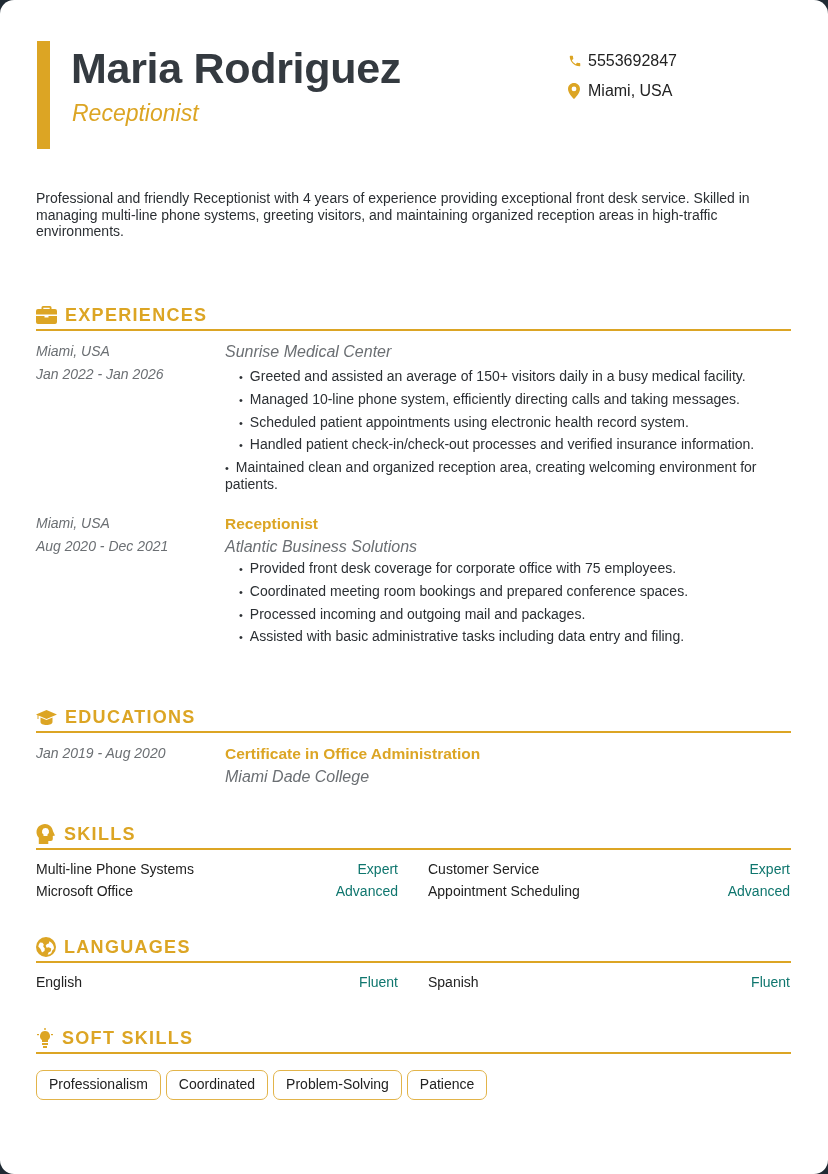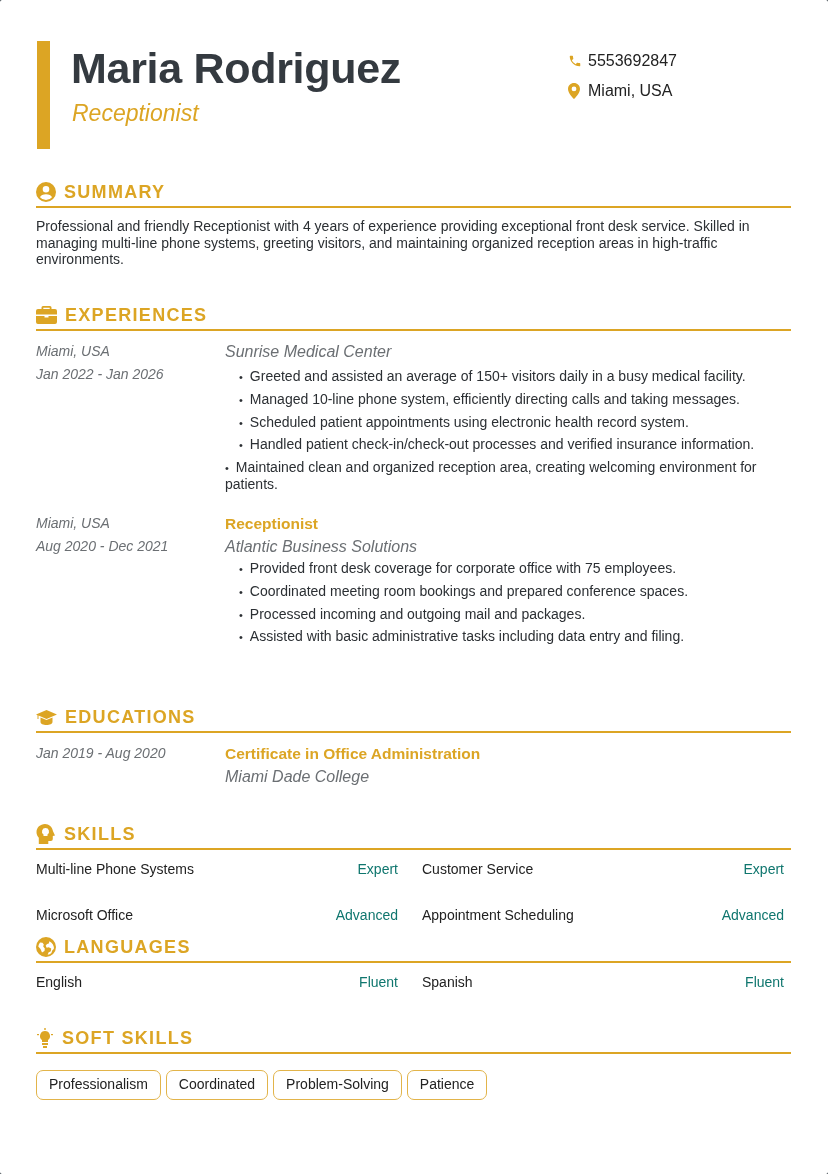--- a/index.html
+++ b/index.html
@@ -1,20 +1,20 @@
 <!DOCTYPE html>
 <html><head>
   <meta charset="utf-8">
   <style>
     * { box-sizing: border-box; margin: 0; padding: 0; }
     html, body { width: 828px; height: 1174px; background: #1f2a33; overflow: hidden; }
     body { font-family: "Liberation Sans", sans-serif; color: #2b2f33; }
     .page {
       position: absolute; left: 0; top: 0; width: 828px; height: 1174px;
-      background: #ffffff; border-radius: 2px; overflow: hidden;
+      background: #ffffff; border-radius: 14px; overflow: hidden;
     }
 
     
     .header-bar { position: absolute; left: 37px; top: 41px; width: 13px; height: 108px; background: #dca524; }
     .name { position: absolute; left: 71px; top: 44px; font-size: 43px; font-weight: 700; color: #343a40; letter-spacing: -0.3px; }
     .title { position: absolute; left: 72px; top: 100px; font-size: 23px; font-style: italic; color: #dca524; }
     .contact { position: absolute; left: 568px; top: 46px; }
     .contact-row { display: flex; align-items: center; height: 30px; font-size: 16px; color: #222; }
     .contact-row .ic { width: 20px; display: inline-flex; align-items: center; justify-content: flex-start; margin-right: 0px; }
     .contact-row svg { fill: #dca524; }
@@ -28,21 +28,21 @@
 
     .entry { display: flex; margin-top: 9px; }
     .entry-left { width: 189px; font-size: 14px; font-style: italic; color: #6b6f73; line-height: 23px; }
     .entry-right { flex: 1; }
     .entry-role { font-size: 15.5px; font-weight: 700; color: #dca524; line-height: 23px; }
     .entry-org { font-size: 16px; font-style: italic; color: #6b6f73; line-height: 23px; }
     .bullets { margin-top: 5px; list-style: none; }
     .bullets li { font-size: 14px; line-height: 16px; margin-bottom: 5.8px; padding-left: 14px; color: #2b2f33; text-indent: -0px; }
     .bullets li::before { content: "•"; margin-right: 7px; font-size: 11px; }
 
-    .grid2 { display: grid; grid-template-columns: 362px 362px; column-gap: 30px; margin-top: 8px; gap: 24px; }
+    .grid2 { display: grid; grid-template-columns: 362px 362px; column-gap: 30px; margin-top: 8px; }
     .kv { display: flex; justify-content: space-between; font-size: 14px; line-height: 22px; }
     .kv .k { color: #222; }
     .kv .v { color: #0f766e; }
 
     .chips { display: flex; gap: 5px; margin-top: 16px; }
     .chip { border: 1.5px solid #e2b44a; border-radius: 7px; padding: 5px 12px; font-size: 14px; color: #222; height: 30px; line-height: 17px; }
   </style>
 </head>
 <body>
 
@@ -65,26 +65,20 @@
       <span class="ic">
         <svg width="12" height="16" viewBox="0 0 12 16">
             <path d="M6 0C2.7 0 0 2.6 0 5.9 0 10.3 6 16 6 16s6-5.7 6-10.1C12 2.6 9.3 0 6 0zm0 8.3a2.4 2.4 0 1 1 0-4.8 2.4 2.4 0 0 1 0 4.8z"></path>
           </svg>
       </span>
       <span>Miami, USA</span>
     </div>
   </div>
 
   <div class="section" style="top:180px;">
-    <div class="sec-head">
-      <svg width="20" height="20" viewBox="0 0 20 20">
-          <path d="M10 0a10 10 0 1 0 0 20 10 10 0 0 0 0-20zm0 4a3.3 3.3 0 1 1 0 6.6A3.3 3.3 0 0 1 10 4zm0 14a8 8 0 0 1-6-2.8c.6-1.9 3.2-3 6-3s5.4 1.1 6 3A8 8 0 0 1 10 18z"></path>
-        </svg>
-      <span class="sec-title">SUMMARY</span>
-    </div>
     <p class="summary-text">Professional and friendly Receptionist with 4 years of experience providing exceptional front desk service. Skilled in managing multi-line phone systems, greeting visitors, and maintaining organized reception areas in high-traffic environments.</p>
   </div>
 
   <div class="section" style="top:303px;">
     <div class="sec-head">
       <svg width="21" height="18" viewBox="0 0 21 18">
           <path d="M7 0h7a1.5 1.5 0 0 1 1.5 1.5V3H19a2 2 0 0 1 2 2v3.5H0V5a2 2 0 0 1 2-2h3.5V1.5A1.5 1.5 0 0 1 7 0zm.3 1.8V3h6.4V1.8z"></path>
           <path d="M0 10h8.5v1.5h4V10H21v6a2 2 0 0 1-2 2H2a2 2 0 0 1-2-2z"></path>
         </svg>
       <span class="sec-title">EXPERIENCES</span>

